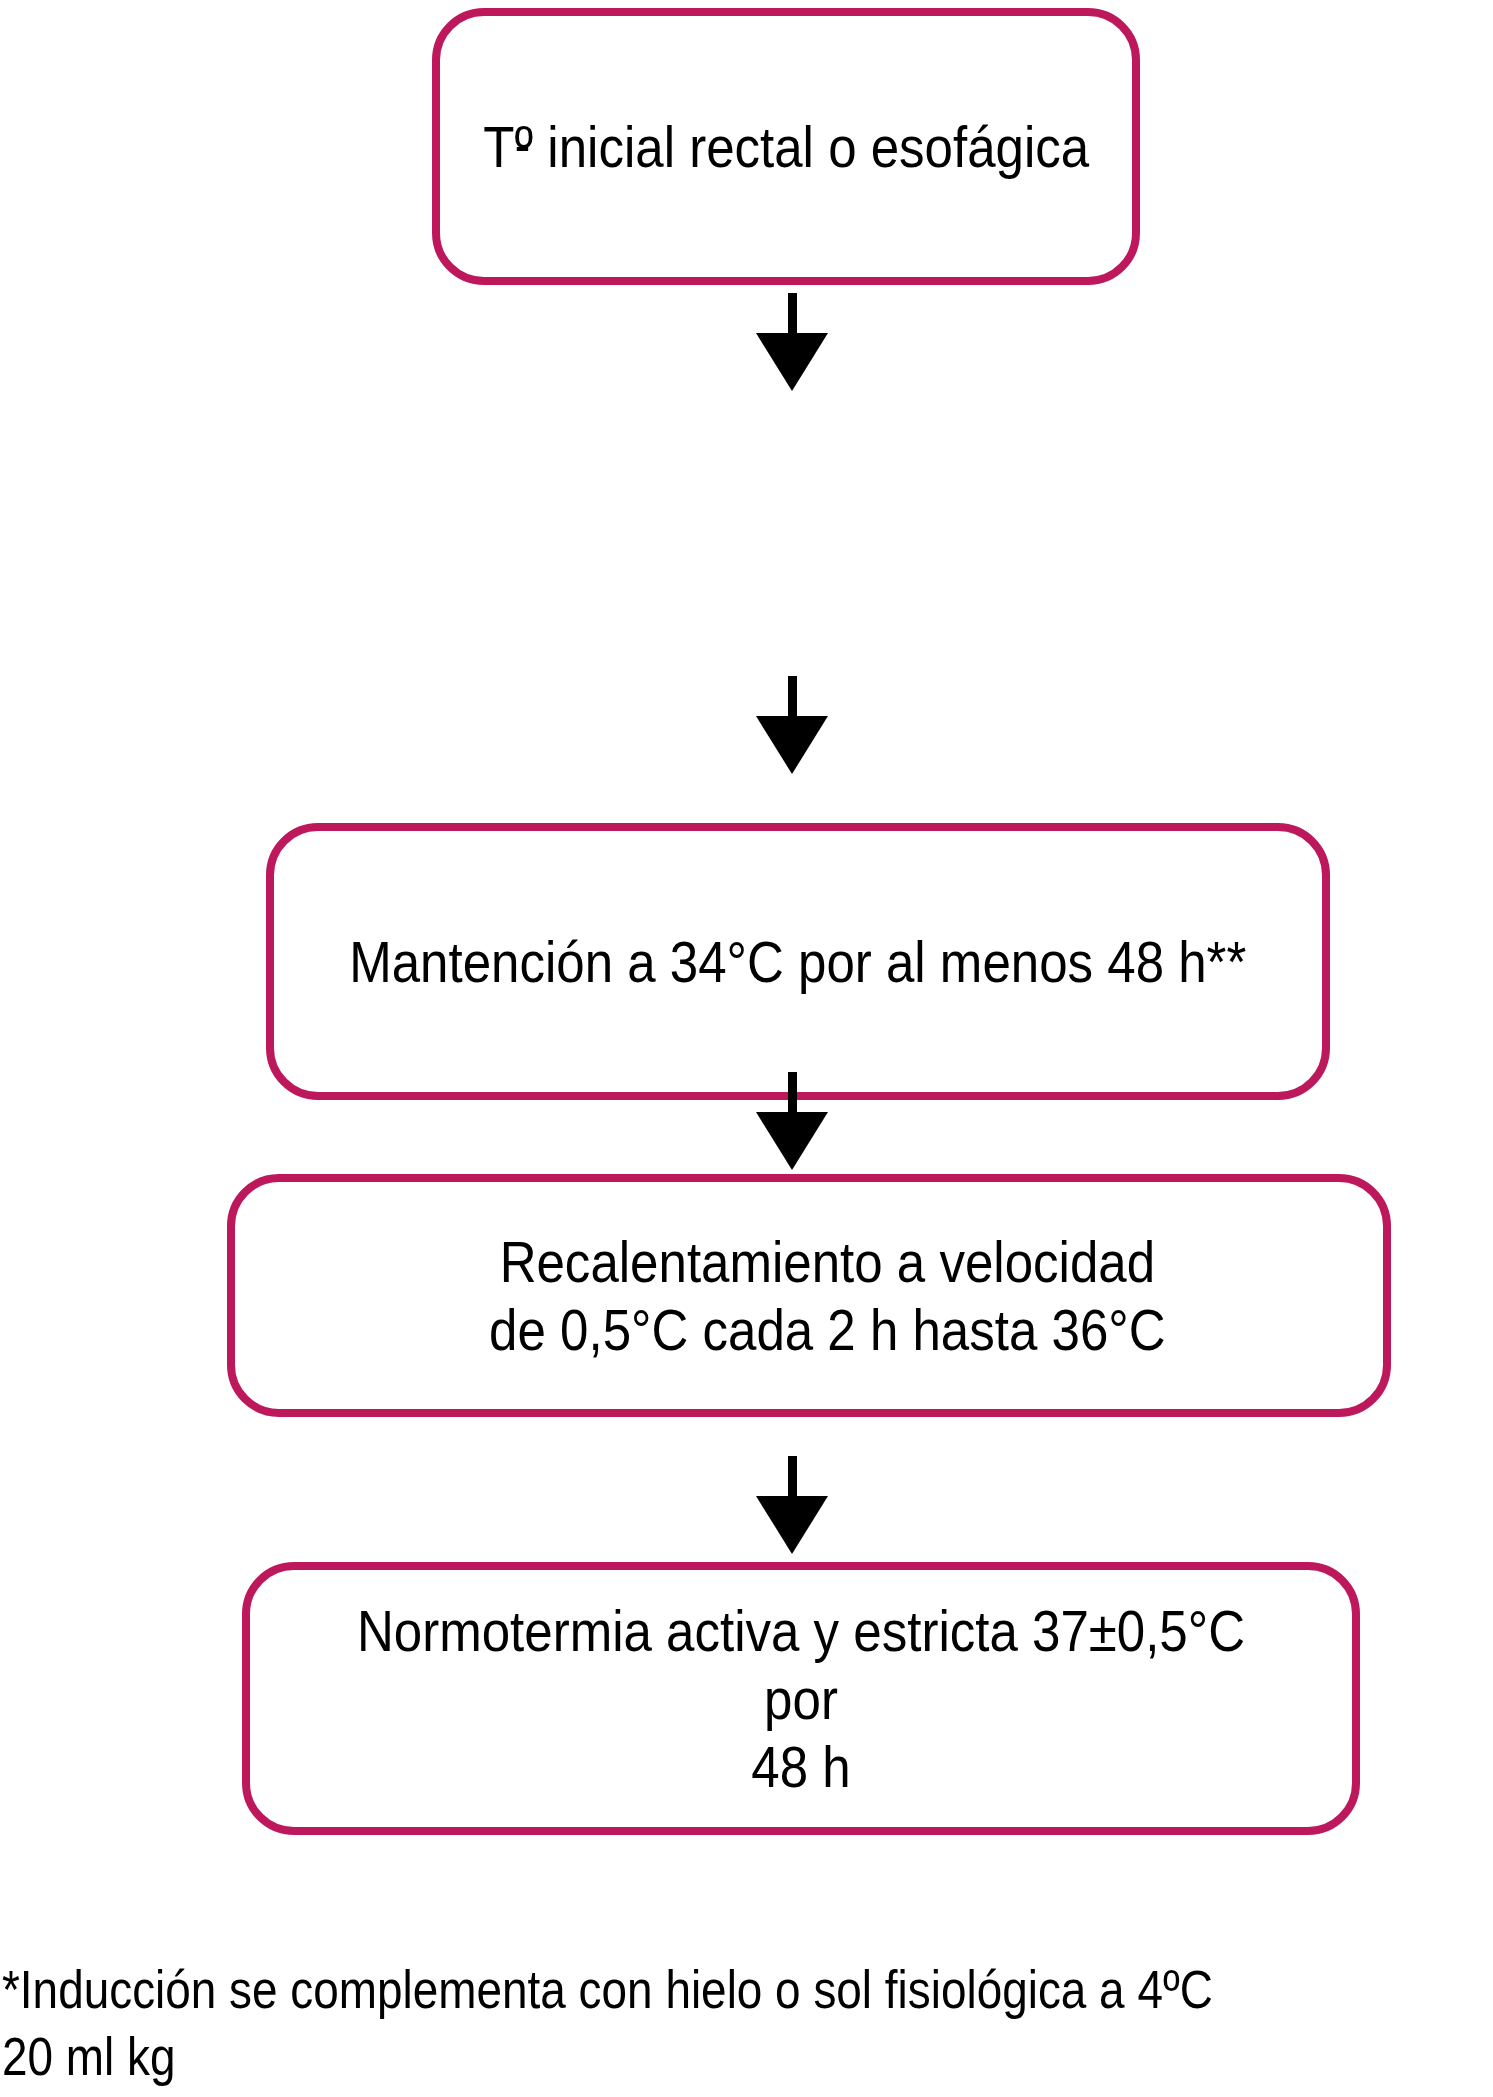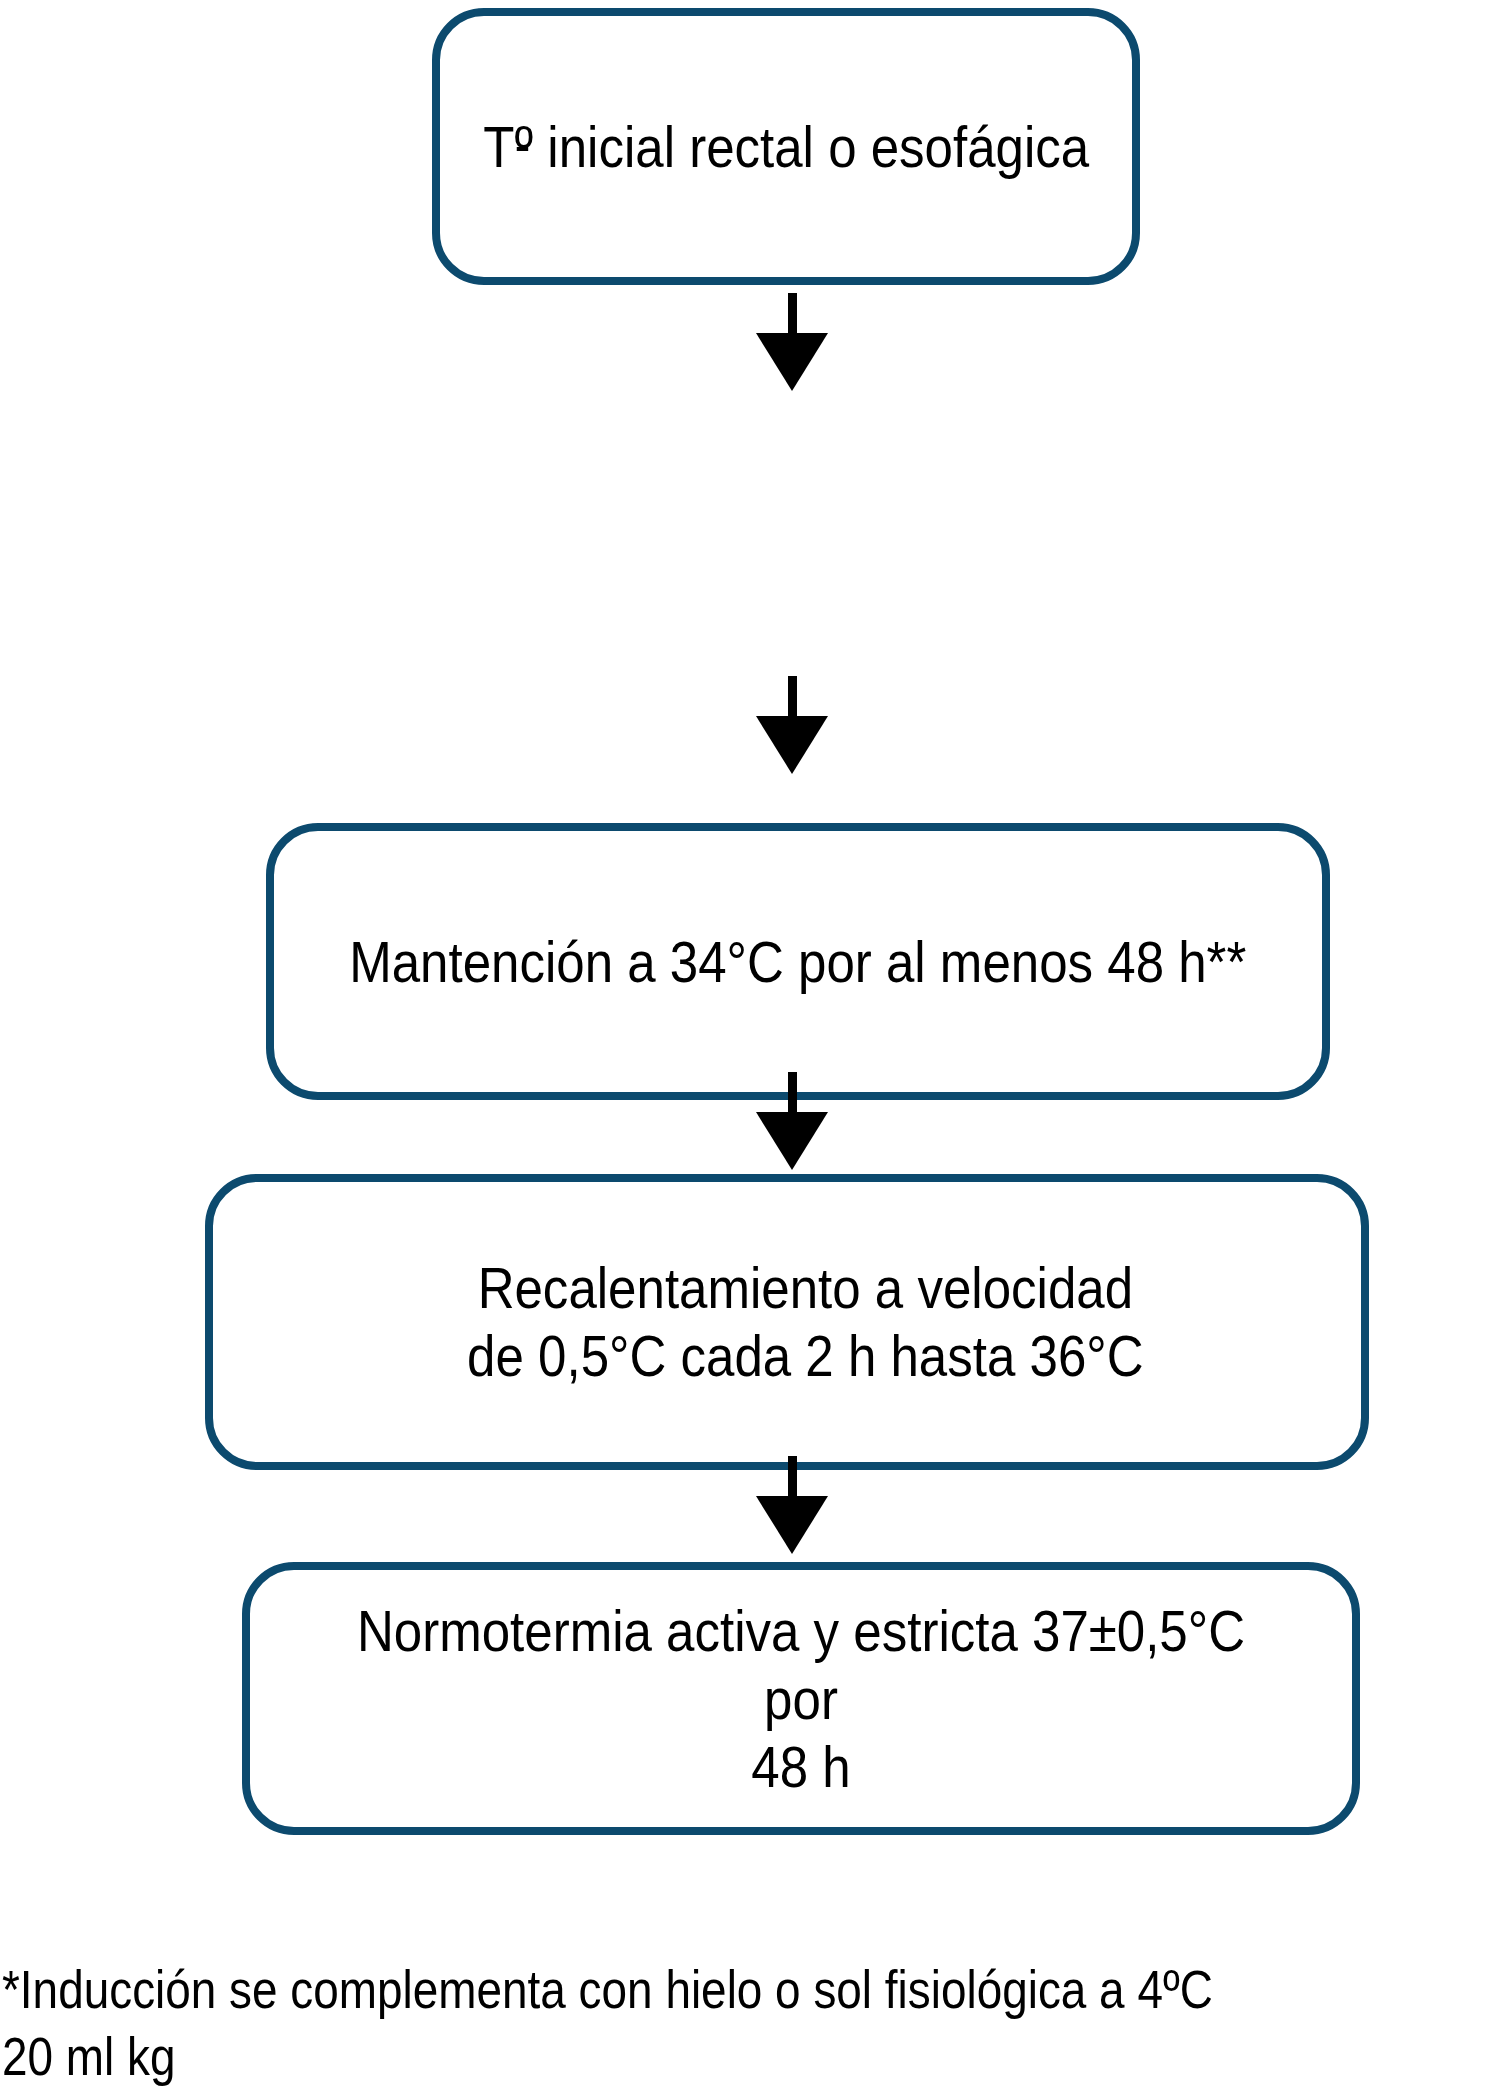--- a/index.html
+++ b/index.html
@@ -8,40 +8,40 @@
     width: 1493px;
     height: 2097px;
     background: #ffffff;
     color: #000000;
     font-family: "Liberation Sans", sans-serif;
     overflow: hidden;
   }
   .node {
     position: absolute;
     box-sizing: border-box;
-    border: 8px solid #0c4a6e;
+    border: 8px solid #be185d;
     border-radius: 52px;
     background: #ffffff;
     display: flex;
     align-items: center;
     justify-content: center;
     text-align: center;
   }
   .node-text {
     transform: scaleX(0.88);
     transform-origin: 50% 50%;
     font-size: 58px;
     line-height: 68px;
     font-weight: 400;
   }
   .node-line { display: block; white-space: pre-wrap; }
   .b1 { left: 432px; top: 8px;    width: 708px;  height: 277px; }
   .b2 { left: 333px; top: 397px;  width: 929px;  height: 273px; }
   .b3 { left: 266px; top: 775px;  width: 1064px; height: 277px; margin-top: 48px; }
-  .b4 { left: 205px; top: 1174px; width: 1164px; height: 296px; padding-left: 36px; }
+  .b4 { left: 227px; top: 1174px; width: 1164px; height: 243px; padding-left: 36px; }
   .b5 { left: 242px; top: 1562px; width: 1118px; height: 273px; }
 
   
   .ordinal { position: relative; display: inline-block; }
   .ordinal::after {
     content: "";
     position: absolute;
     left: 0.04em;
     right: 0.10em;
     top: 0.60em;

